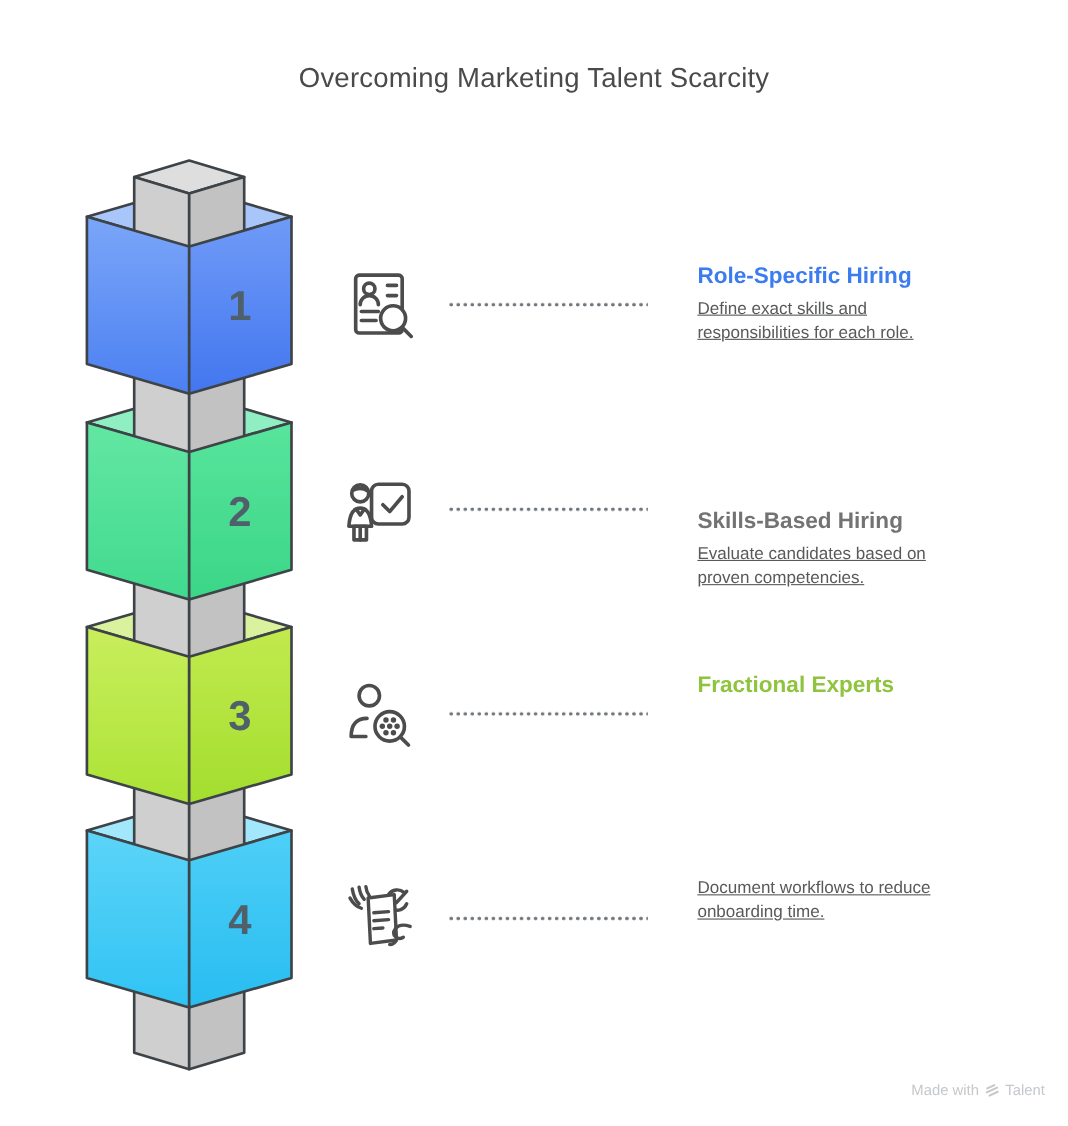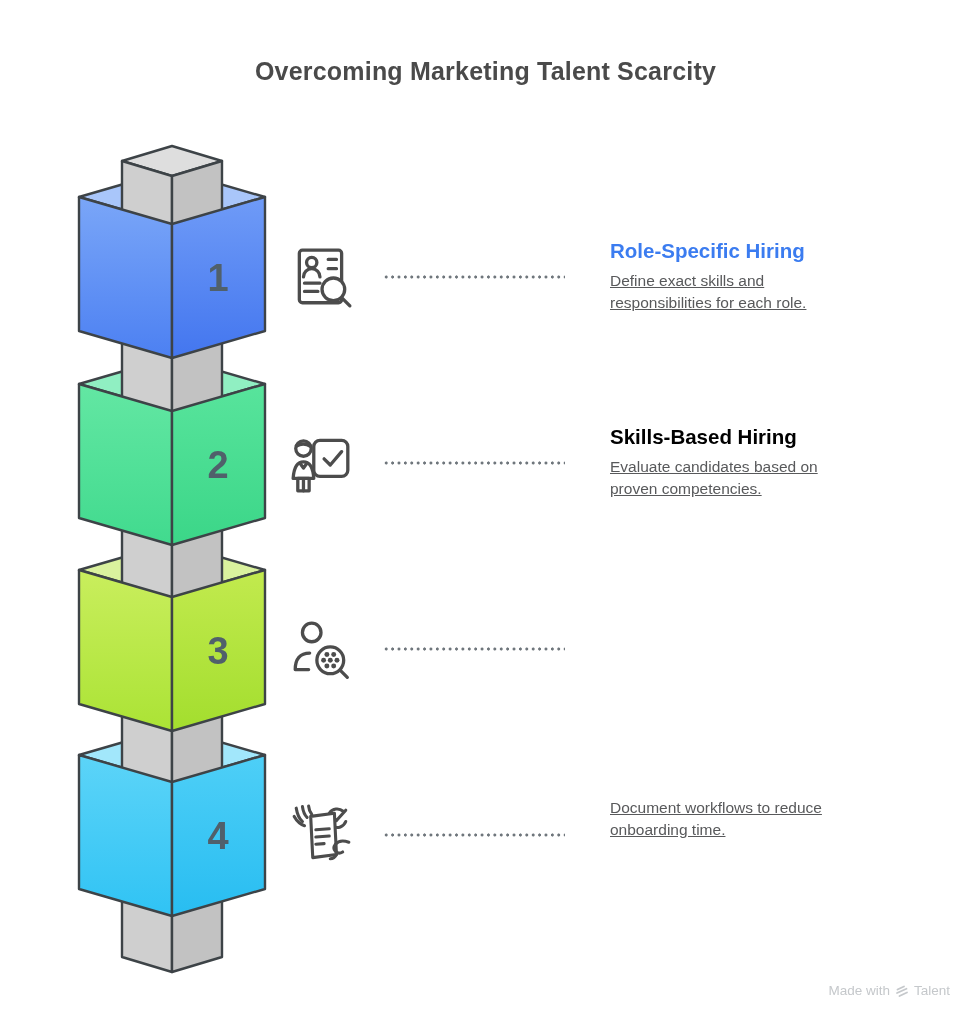--- a/index.html
+++ b/index.html
@@ -2,25 +2,25 @@
 <html><head>
 <meta charset="utf-8">
 <style>
   html,body{margin:0;padding:0;background:#ffffff;}
   .stage{
     position:relative;width:971px;height:1024px;background:#ffffff;overflow:hidden;
     font-family:"Liberation Sans","DejaVu Sans",sans-serif;
   }
   .main-title{
     position:absolute;top:57px;left:0;right:0;margin:0;
-    text-align:center;font-size:25px;font-weight:700;color:#4a4a4a;letter-spacing:.2px;
+    text-align:center;font-size:25px;font-weight:400;color:#4a4a4a;letter-spacing:.2px;
   }
   .tower{position:absolute;left:40px;top:135px;width:260px;height:860px;}
   .tower text{font-family:"Liberation Sans","DejaVu Sans",sans-serif;font-weight:700;font-size:38px;}
-  .item{position:absolute;left:288px;width:610px;height:90px;}
+  .item{position:absolute;left:312px;width:610px;height:90px;}
   .item .icon{position:absolute;left:0;top:6px;width:66px;height:66px;}
   .item .icon svg{width:100%;height:100%;}
   .dots{
     position:absolute;left:95px;top:36px;width:182px;height:4px;
     background-image:radial-gradient(circle,var(--dotc,#6f767c) 1.35px,transparent 1.8px);
     background-size:6.4px 4px;background-repeat:repeat-x;background-position:left center;
   }
   .text-block{position:absolute;left:322px;top:0;width:255px;}
   .item-title{font-size:20.5px;font-weight:700;white-space:nowrap;margin:0 0 7px 0;}
   .item-desc{font-size:15.5px;line-height:1.4;color:#58595b;margin:0;text-decoration:underline;}
@@ -125,21 +125,21 @@
           <path d="M8.2,14.5 Q15,10.5 21.8,14.8" fill="none"></path>
           <path d="M5,46 q1,-16 10,-16 q9,0 10,16 z" fill="#ffffff"></path>
           <rect x="9.5" y="46" width="11" height="12" fill="#ffffff"></rect>
           <path d="M15,48 v10" fill="none"></path>
           <path d="M11.5,31 l3.5,5 l3.5,-5" fill="none"></path>
         </g>
       </svg>
     </div>
     <div class="dots" style="--dotc: #6f767c;"></div>
     <div class="text-block">
-      <div class="item-title" style="color: #000000;">Skills-Based Hiring</div>
+      <div class="item-title" style="color: #737373; margin-top: 37px;">Skills-Based Hiring</div>
       <div class="item-desc">Evaluate candidates based on proven competencies.</div>
     </div>
   </div>
 
   <div class="item" style="top:611px">
     <div class="icon">
       <svg viewBox="0 0 64 64">
         <g fill="none" stroke="#4c4c4c" stroke-width="3.2" stroke-linecap="round" stroke-linejoin="round">
           <circle cx="23" cy="15" r="9"></circle>
           <path d="M21,35 q-14,0 -14,16 h13"></path>
@@ -152,20 +152,21 @@
           <circle cx="44.3" cy="47.6" r="2.4"></circle>
             <circle cx="37.7" cy="47.6" r="2.4"></circle>
           <circle cx="44.3" cy="36.4" r="2.4"></circle>
             <circle cx="37.7" cy="36.4" r="2.4"></circle>
         </g>
         <path d="M50.5,51.5 L57.5,58.5" stroke="#4c4c4c" stroke-width="3.2" stroke-linecap="round" fill="none"></path>
       </svg>
     </div>
     <div class="dots" style="--dotc: #6f767c;"></div>
     <div class="text-block">
+      <div class="item-title" style="color: rgb(143, 196, 62);">Fractional Experts</div>
     </div>
   </div>
 
   <div class="item" style="top:797px">
     <div class="icon">
       <svg viewBox="0 0 64 64">
         <g fill="none" stroke="#4c4c4c" stroke-width="3" stroke-linecap="round" stroke-linejoin="round">
           <path d="M53.5,8 a9,9 0 1 0 2.5,10"></path>
           <path d="M42,12 l5,5 L56,7"></path>
           <path d="M22,13 L45,10 L47,50 L24,53 Z" fill="#ffffff"></path>

